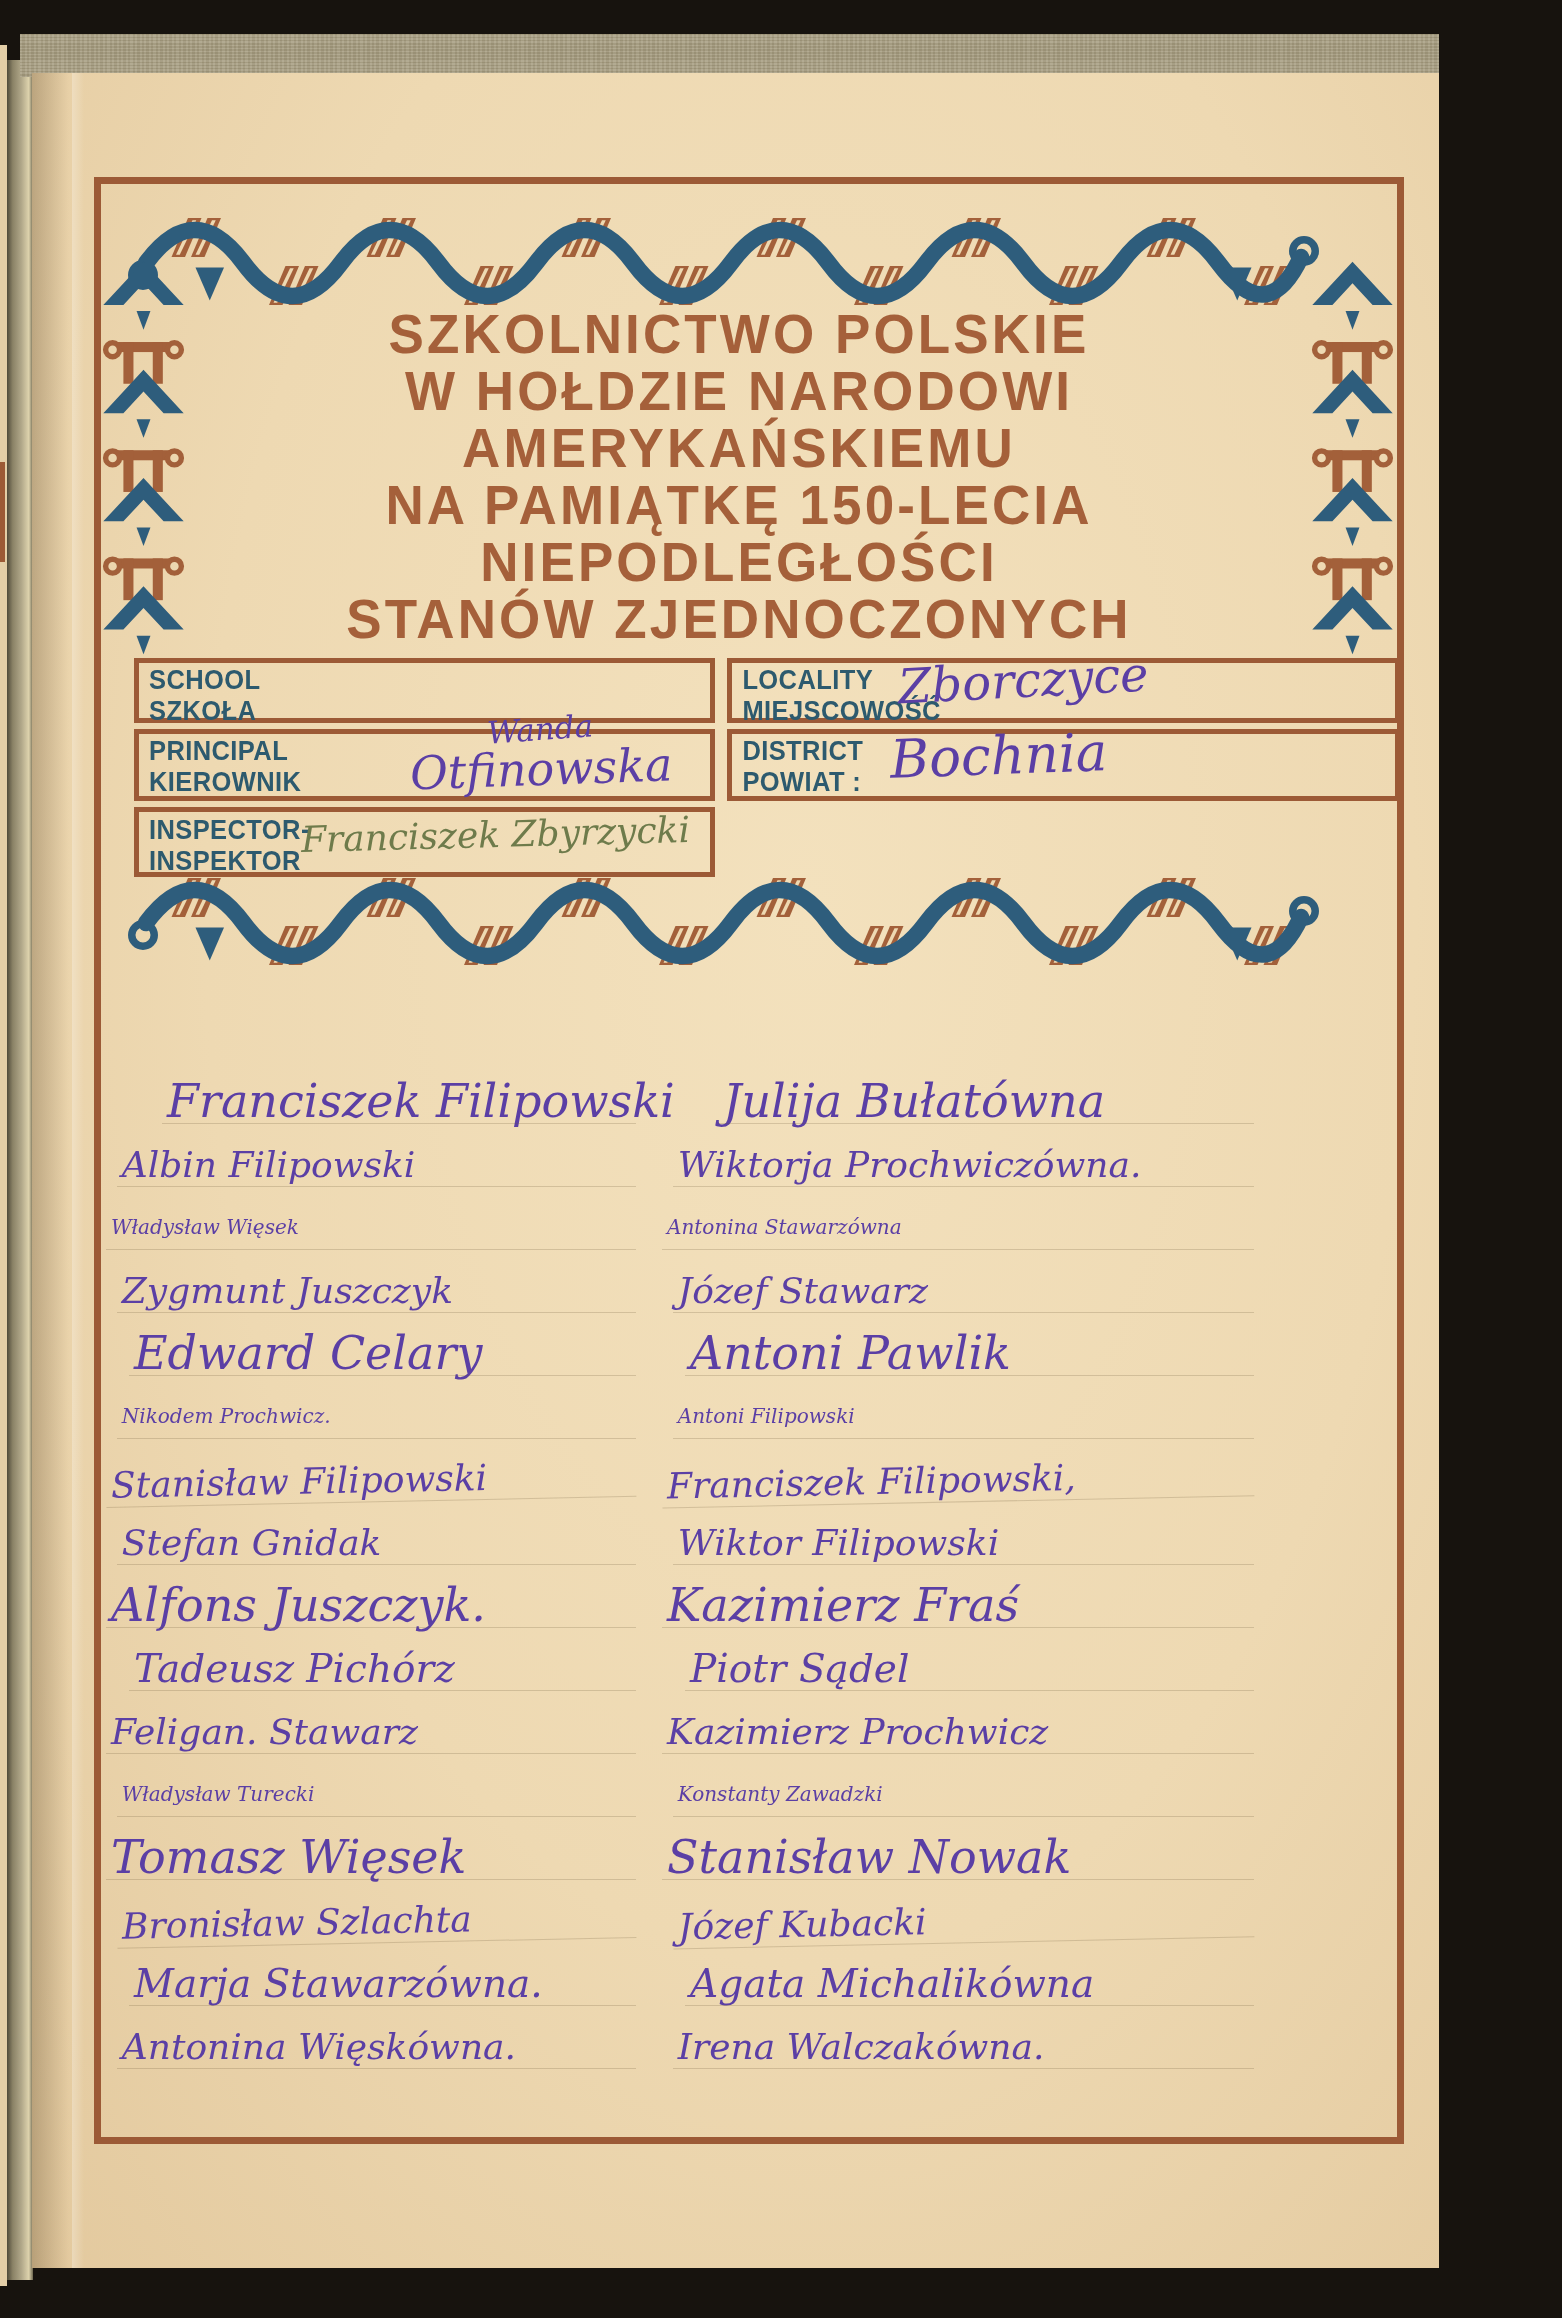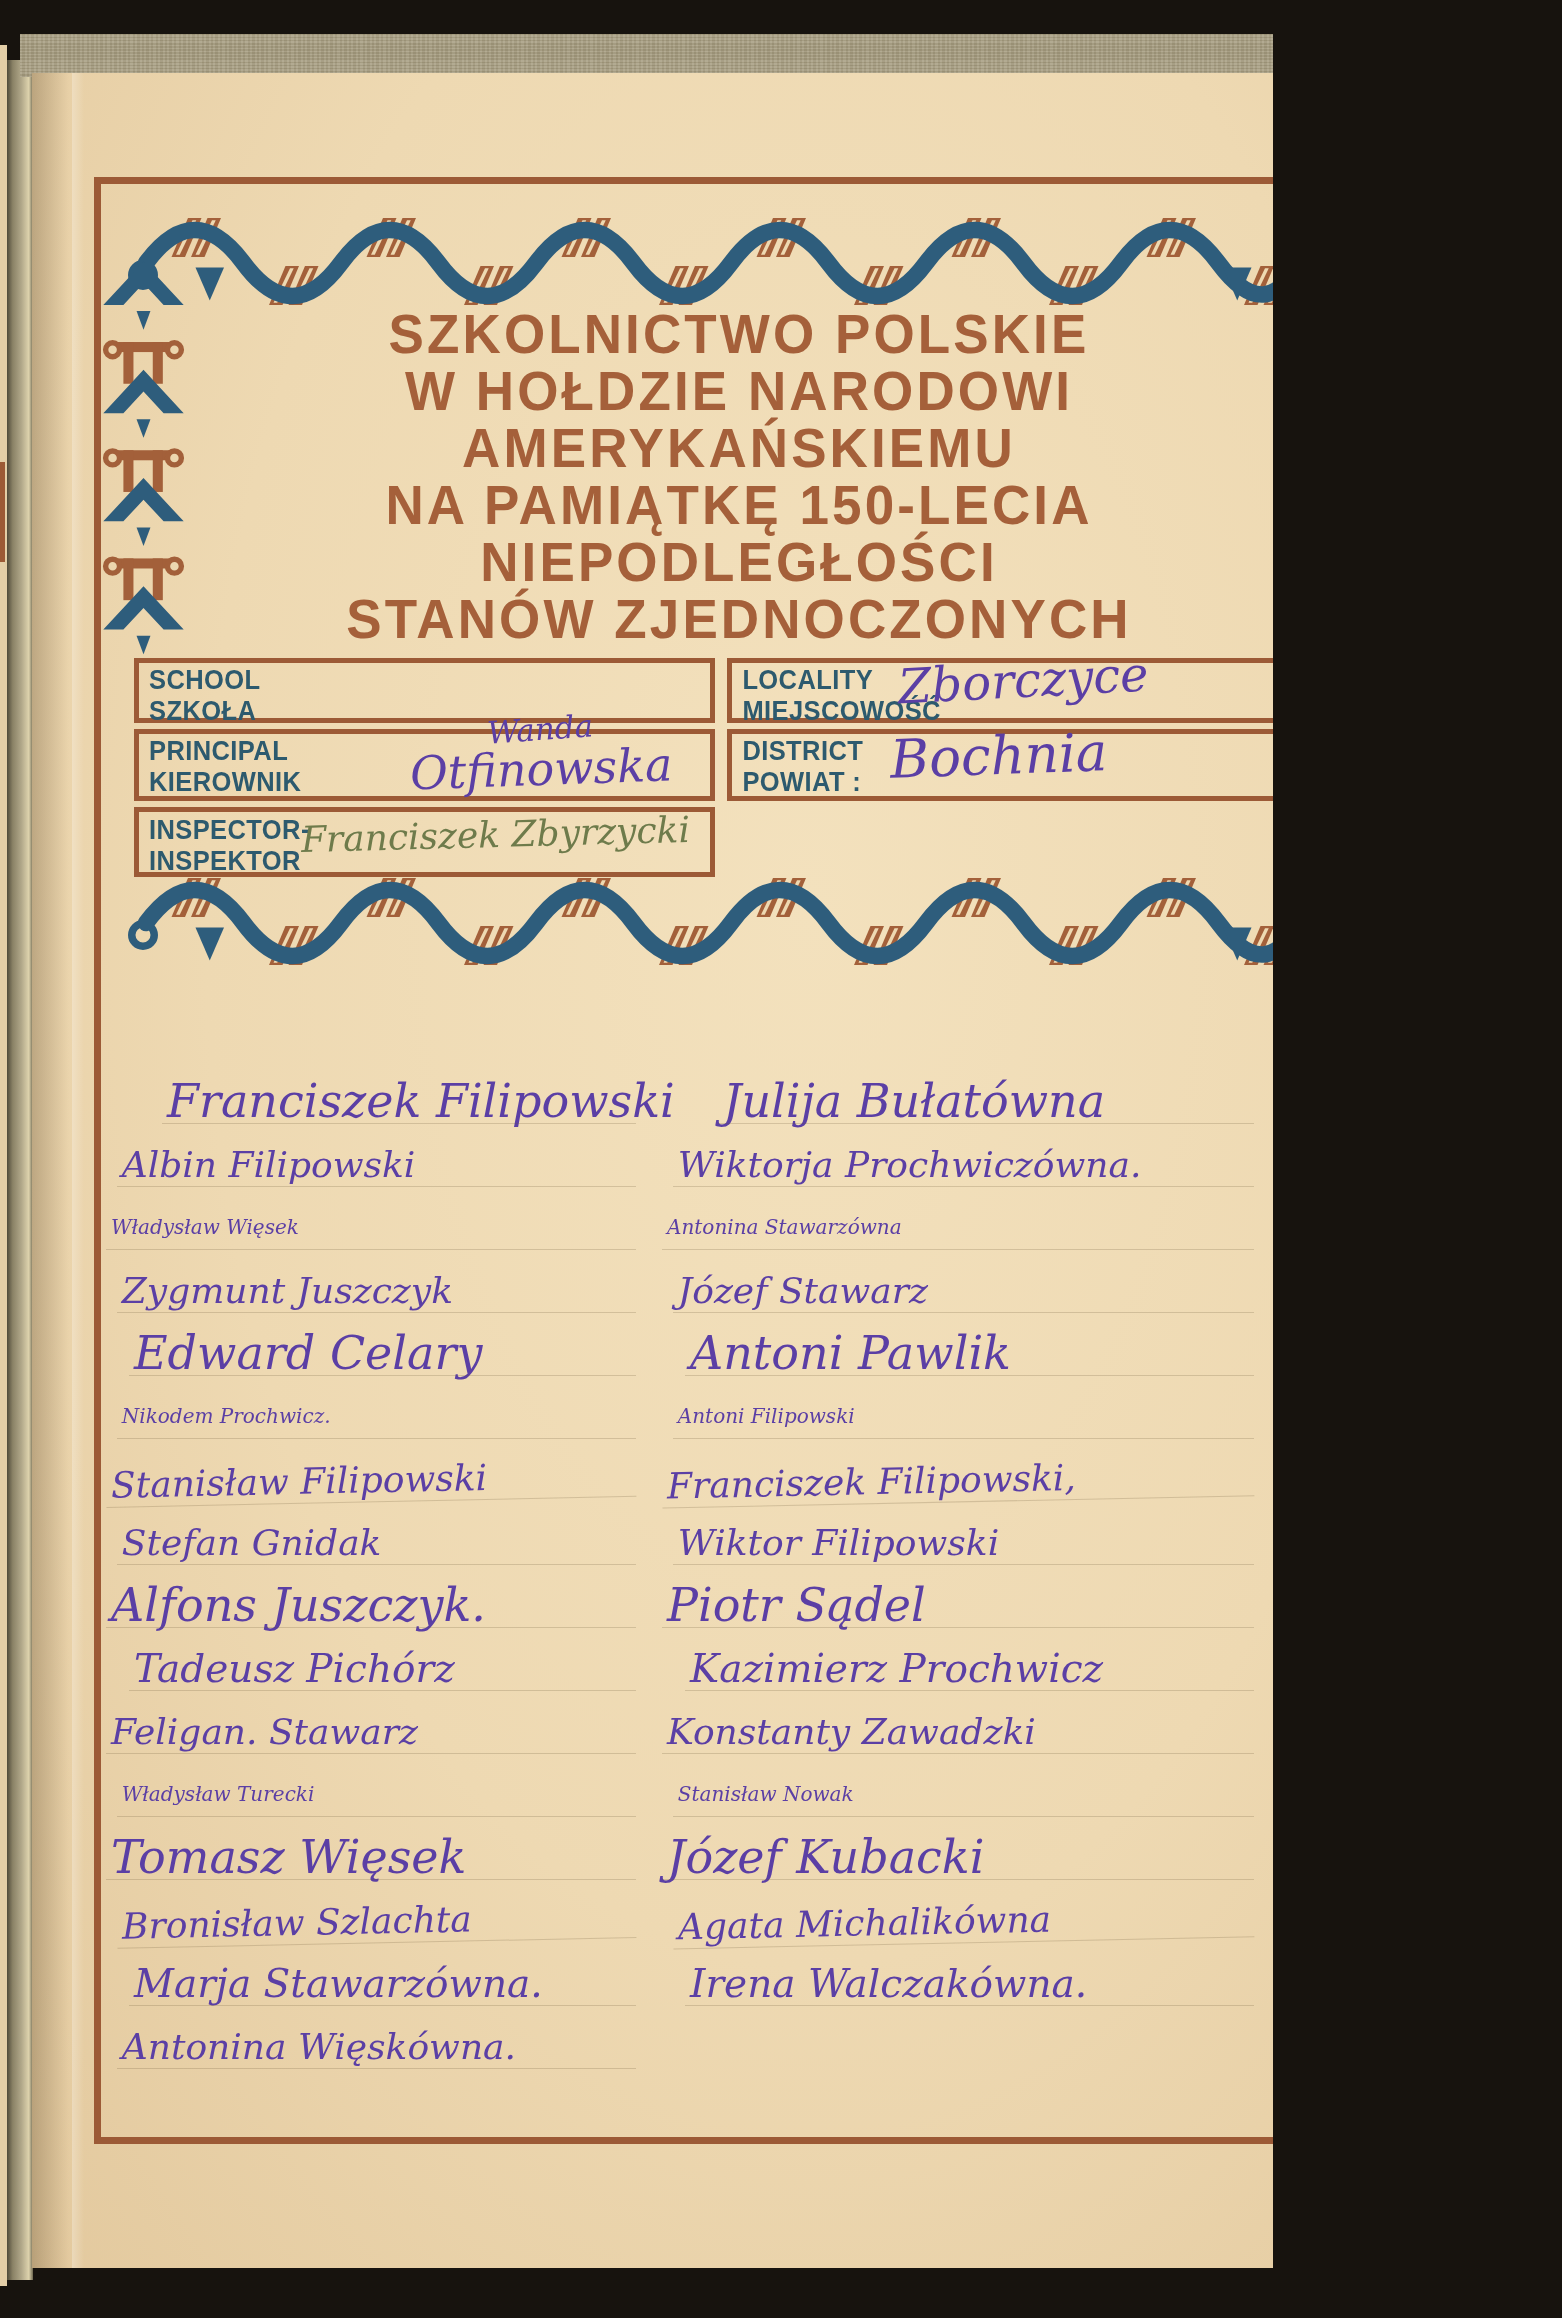--- a/index.html
+++ b/index.html
@@ -1,16 +1,16 @@
 <!DOCTYPE html>
 <html style="font-size:12.4px"><head>
 <meta charset="utf-8">
 <style>
   html,body{margin:0;padding:0;background:#17130e;}
-  #stage{position:relative;width:1273px;height:2319px;background:#17130e;overflow:hidden;
+  #stage{position:relative;width:1439px;height:2319px;background:#17130e;overflow:hidden;
          font-family:"Liberation Sans",sans-serif;}
 
   
   #facing-page{position:absolute;left:0;top:45px;width:7px;height:2241px;background:#e3cea7;}
   #facing-border-fragment{position:absolute;left:0;top:417px;width:5.4px;height:100px;background:#9c5a36;}
   #gutter{position:absolute;left:7px;top:60px;width:25.5px;height:2220px;
           background:linear-gradient(90deg,#4f4a3a 0%,#8a8266 22%,#b0a789 55%,#ded3ad 84%,#6d6750 100%);}
   .cover{background:
       repeating-linear-gradient(0deg,rgba(255,255,255,.07) 0 1.5px,rgba(50,40,20,.07) 1.5px 3.1px),
       repeating-linear-gradient(90deg,rgba(255,255,255,.06) 0 2.3px,rgba(50,40,20,.06) 2.3px 4.6px),
@@ -224,20 +224,21 @@
       </div>
     <div id="sig-right" class="sigcol">
         <div class="sig">Julija Bułatówna</div>
         <div class="sig">Wiktorja Prochwiczówna.</div>
         <div class="sig">Antonina Stawarzówna</div>
         <div class="sig">Józef Stawarz</div>
         <div class="sig">Antoni Pawlik</div>
         <div class="sig">Antoni Filipowski</div>
         <div class="sig">Franciszek Filipowski,</div>
         <div class="sig">Wiktor Filipowski</div>
+        <div class="sig">Kazimierz Fraś</div>
         <div class="sig">Piotr Sądel</div>
         <div class="sig">Kazimierz Prochwicz</div>
         <div class="sig">Konstanty Zawadzki</div>
         <div class="sig">Stanisław Nowak</div>
         <div class="sig">Józef Kubacki</div>
         <div class="sig">Agata Michalikówna</div>
         <div class="sig">Irena Walczakówna.</div>
       </div>
   </div>
 </div>

